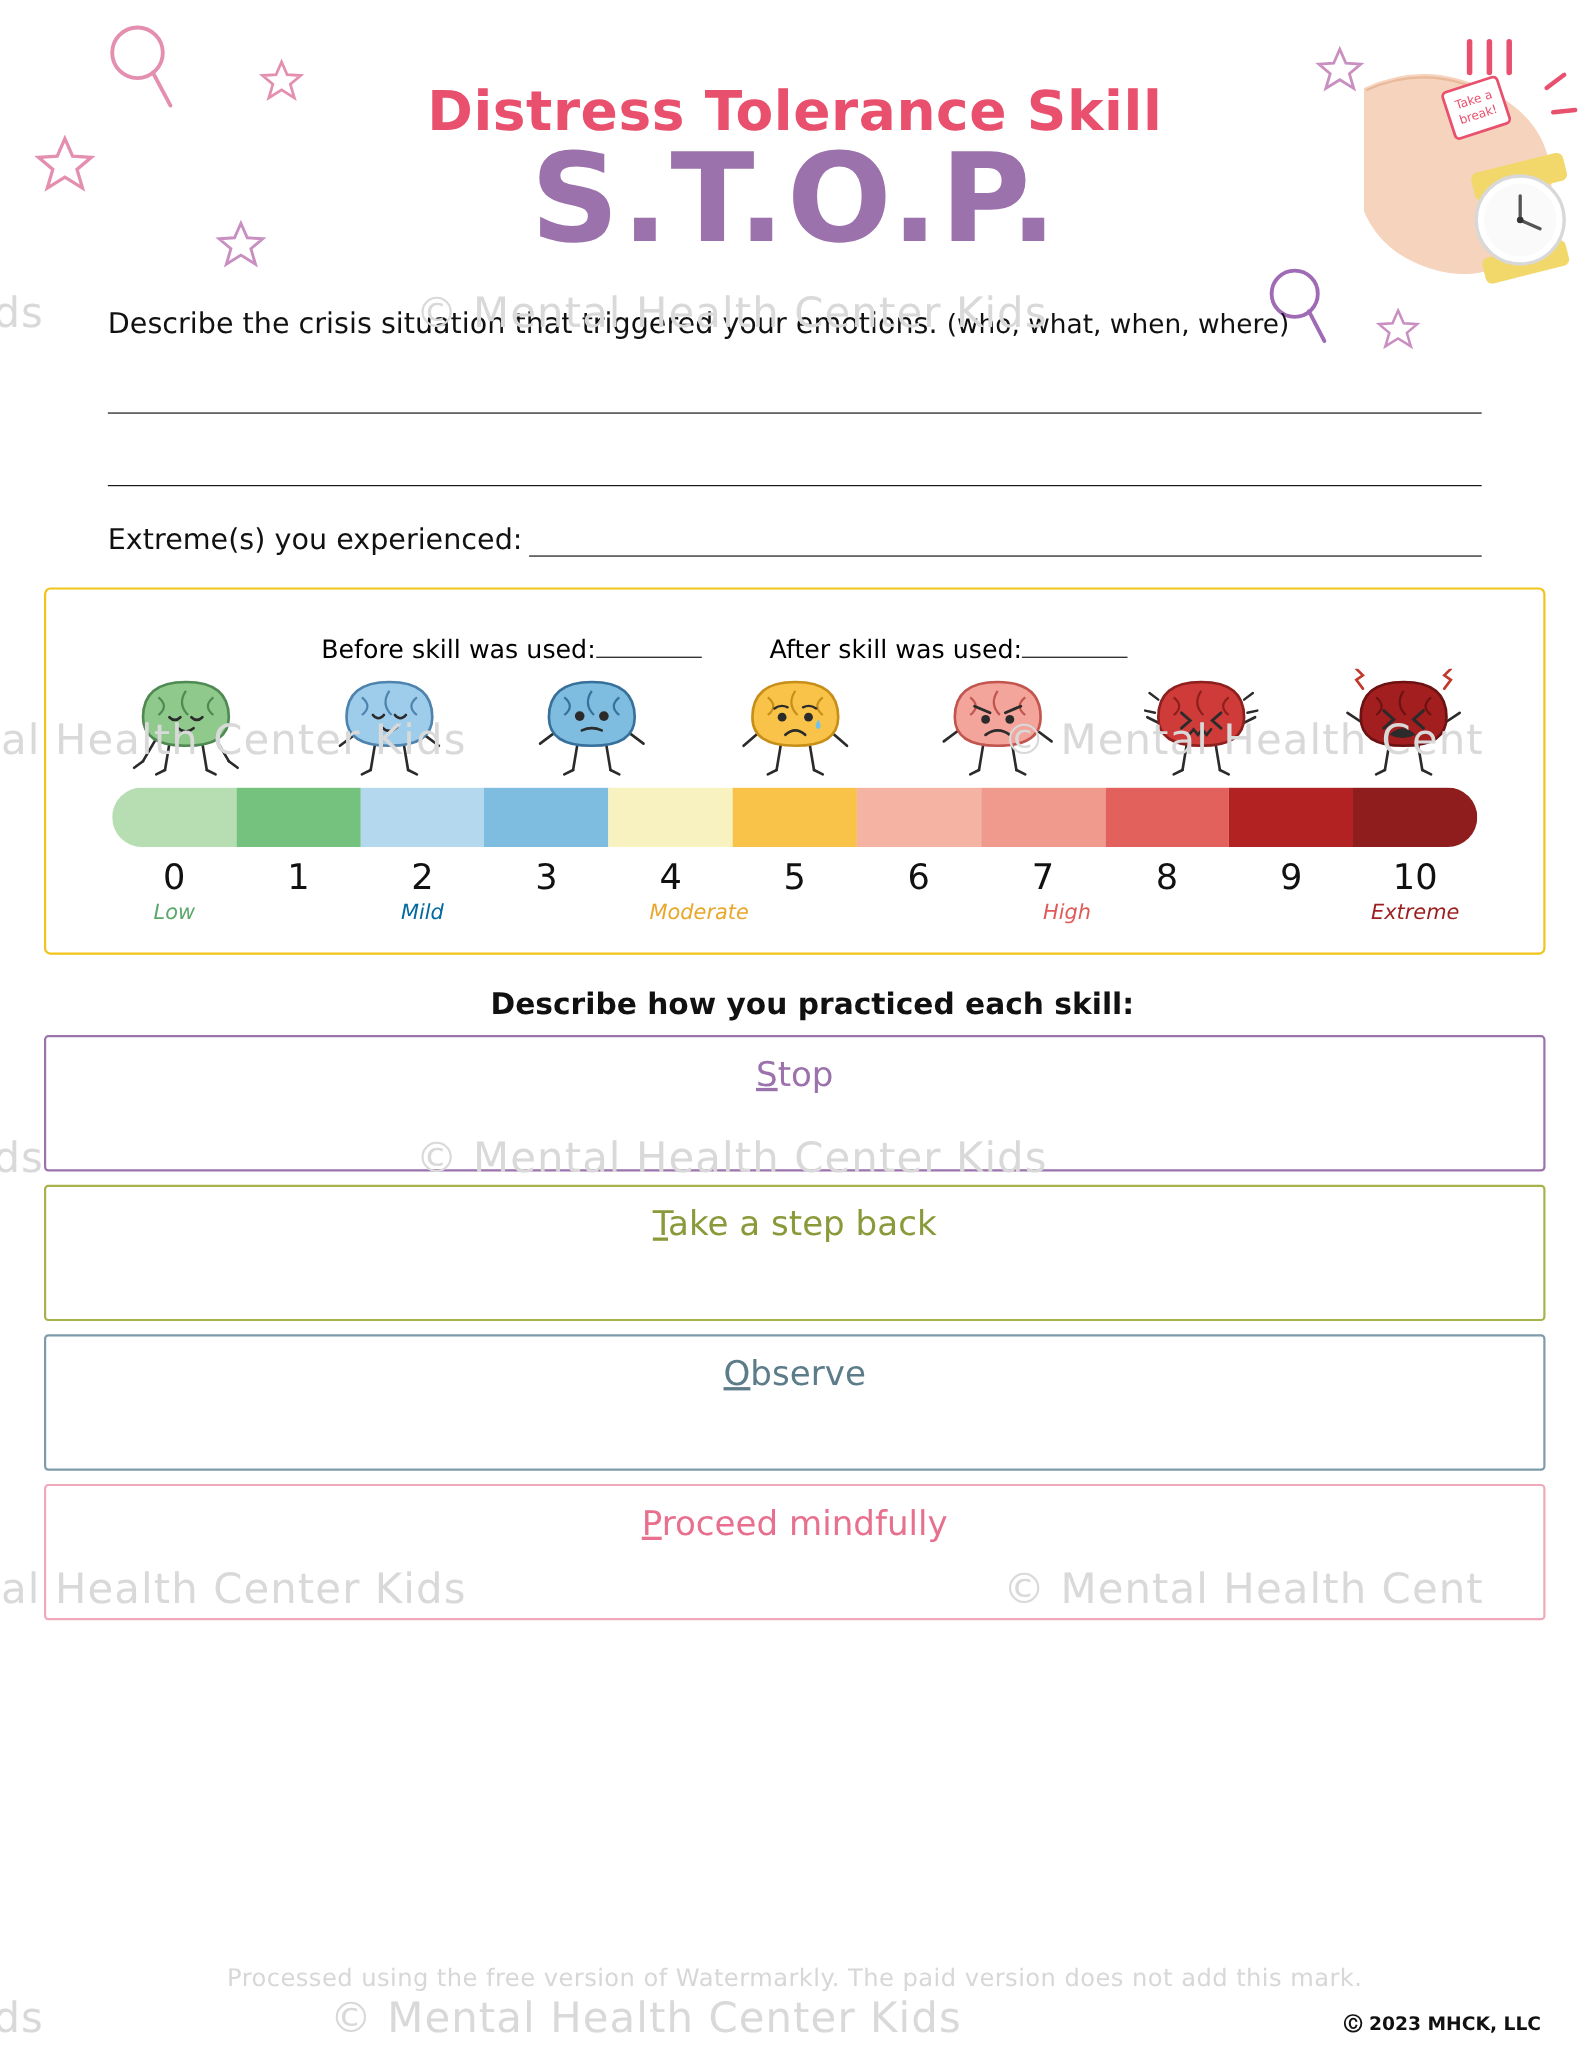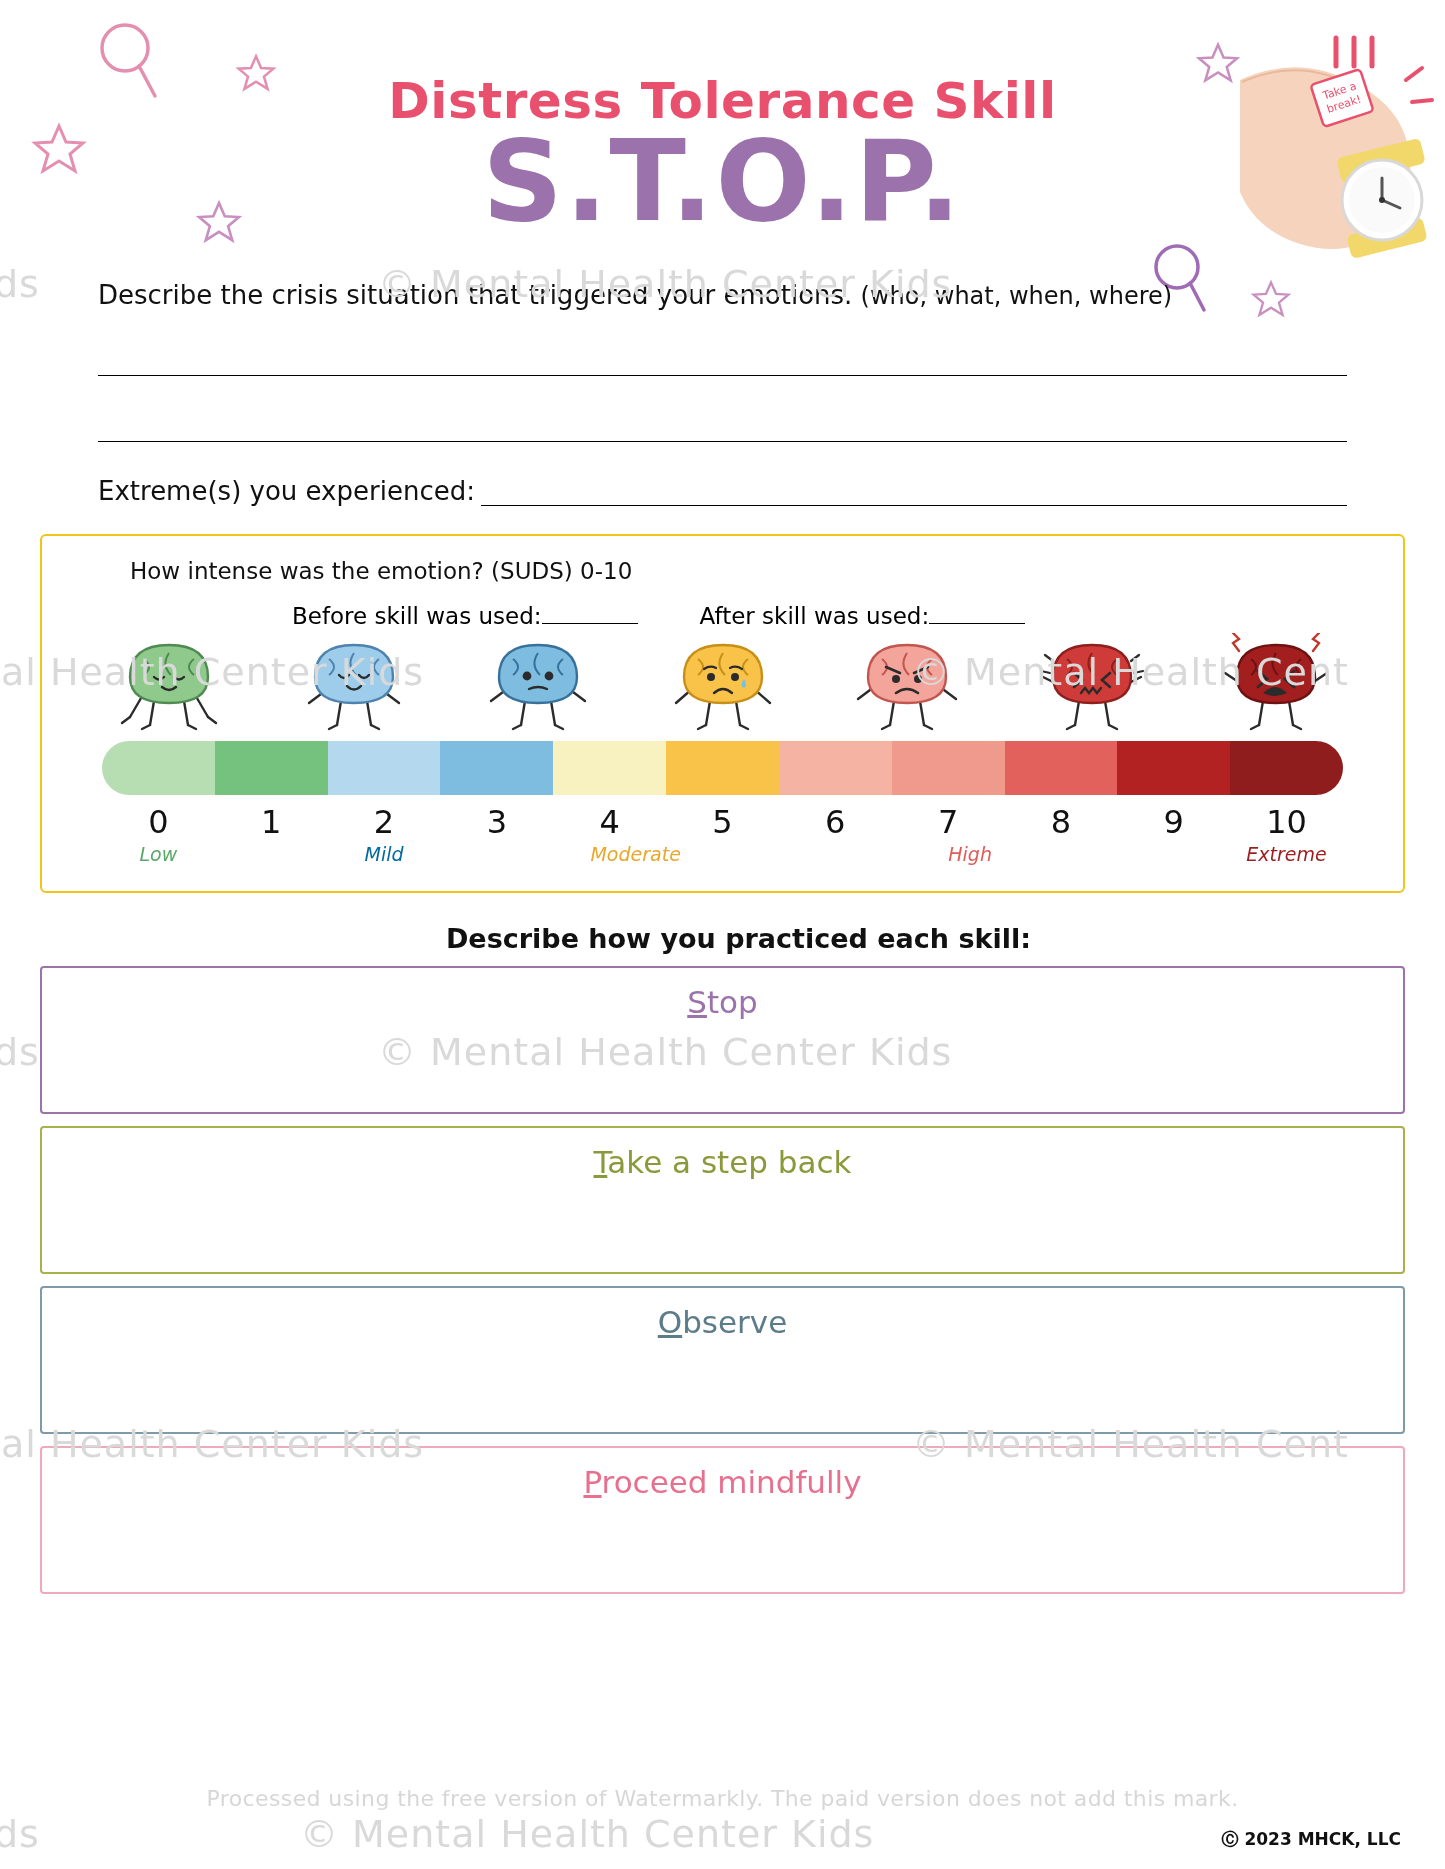--- a/index.html
+++ b/index.html
@@ -153,21 +153,21 @@
     margin-top: 30px;
     position: relative;
     z-index: 3;
     margin-left: 32px;
   }
   .skill-box {
     margin: 12px 40px 0 40px;
     border-width: 2px;
     border-style: solid;
     border-radius: 4px;
-    height: 148px;
+    height: 124px;
     position: relative;
     z-index: 3;
     background: transparent;
   }
   .skill-label {
     text-align: center;
     font-size: 31px;
     padding-top: 16px;
     font-family: "DejaVu Sans", sans-serif;
   }
@@ -271,21 +271,20 @@
   <div class="ruleline"></div>
 
   <div class="emotion-row">
     <span>Extreme(s) you experienced:</span>
     <span class="fill"></span>
   </div>
 </div>
 
 <div class="suds-panel">
 
-  <div class="suds-q">How intense was the emotion? (SUDS) 0-10</div>
 
   <div class="suds-line2">
     <div>
       <span>Before skill was used:</span><span class="blank-line"></span>
     </div>
     <div>
       <span>After skill was used:</span><span class="blank-line"></span>
     </div>
   </div>
 

